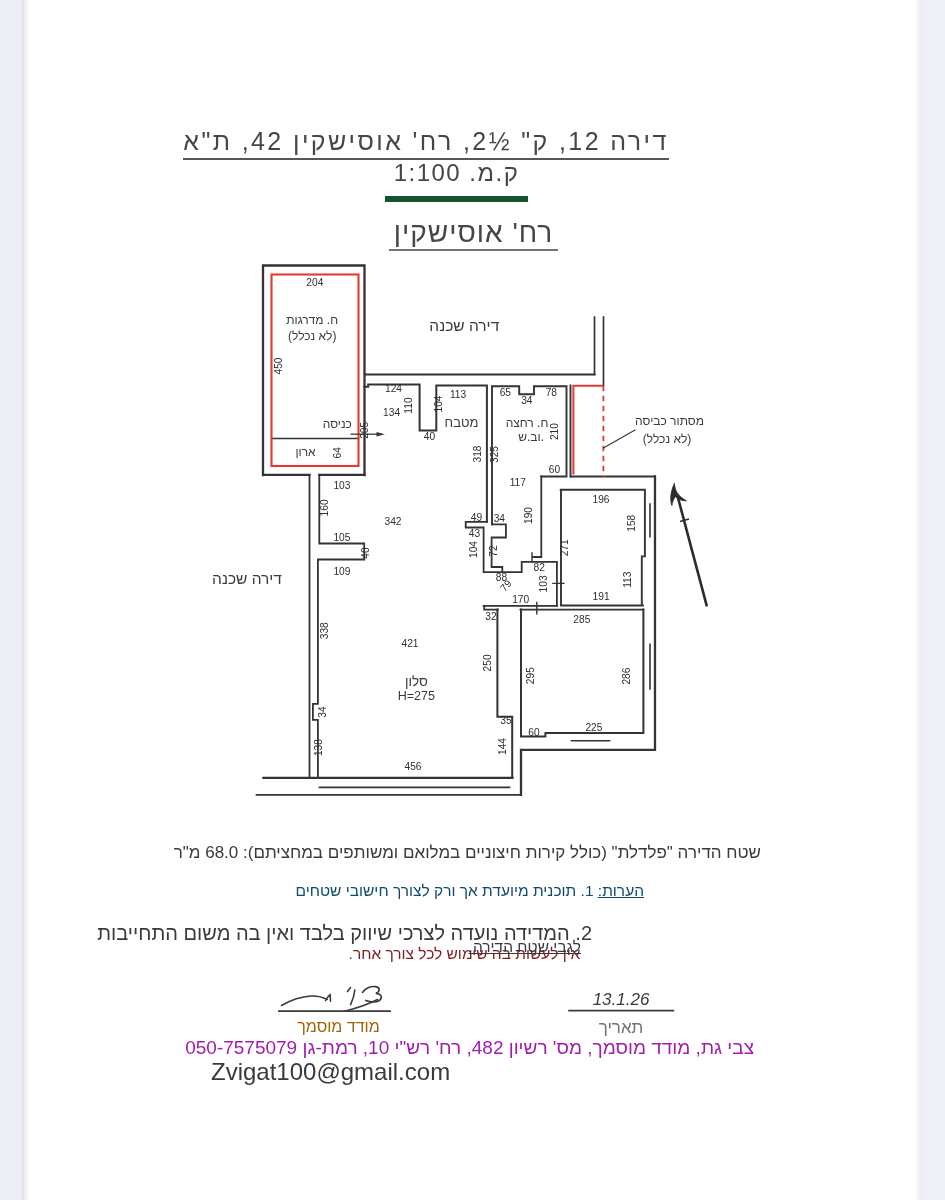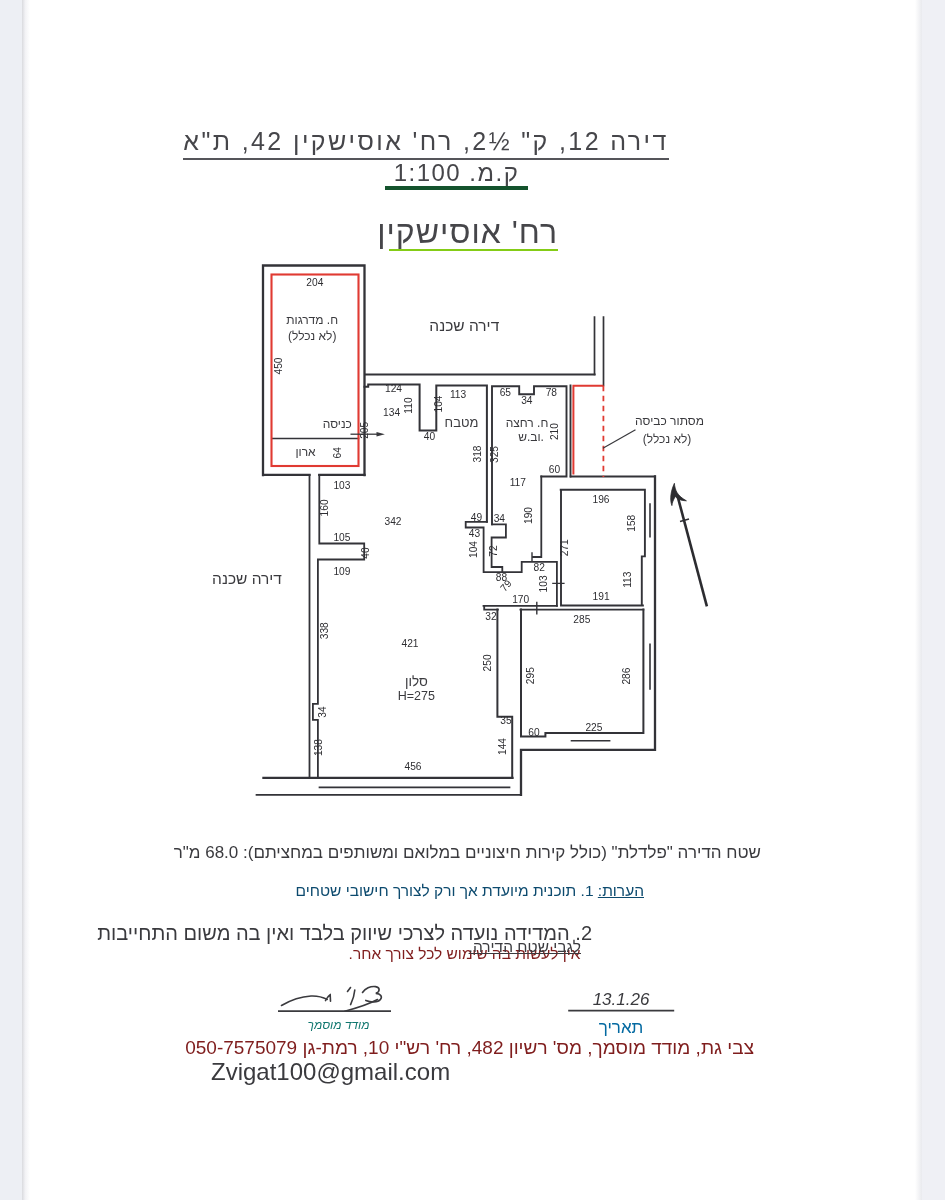--- a/index.html
+++ b/index.html
@@ -14,23 +14,23 @@
 <body>
 
 <div style="position:absolute;left:0;top:0;width:22px;height:1200px;background:#edeff4;"></div>
 <div style="position:absolute;left:22px;top:0;width:8px;height:1200px;background:linear-gradient(to right,#d9dade,#f2f2f5 40%,#ffffff);"></div>
 
 <div style="position:absolute;left:915px;top:0;width:7px;height:1200px;background:linear-gradient(to right,#ffffff,#e9eaee);"></div>
 <div style="position:absolute;left:922px;top:0;width:23px;height:1200px;background:#eff0f5;"></div>
 
 <div class="abs hdr" dir="rtl" style="left:183px;top:127px;width:486px;text-align:center;font-size:25px;line-height:28px;letter-spacing:2.4px;border-bottom:2px solid #55555a;padding-bottom:3px;">דירה 12, ק" <span dir="ltr">2½</span>, רח' אוסישקין 42, ת"א</div>
 
-<div class="abs hdr" dir="rtl" style="left:385px;top:160px;width:143px;text-align:center;font-size:24px;line-height:26px;letter-spacing:1.5px;border-bottom:4px solid #14532d;padding-bottom:0;">ק.מ. 1:100</div>
-
-<div class="abs hdr" dir="rtl" style="left:389px;top:217px;width:169px;text-align:center;font-size:32px;line-height:31px;letter-spacing:1px;border-bottom:2px solid #84cc16;padding-bottom:1px;">רח' אוסישקין</div>
+<div class="abs hdr" dir="rtl" style="left:385px;top:160px;width:143px;text-align:center;font-size:24px;line-height:26px;letter-spacing:1.5px;border-bottom:6px solid #14532d;padding-bottom:10px;">ק.מ. 1:100</div>
+
+<div class="abs hdr" dir="rtl" style="left:389px;top:217px;width:169px;text-align:center;font-size:28px;line-height:31px;letter-spacing:1px;border-bottom:2px solid #737373;padding-bottom:1px;">רח' אוסישקין</div>
 
 <svg width="945" height="1200" viewBox="0 0 945 1200">
 <g fill="none" stroke="#333338" stroke-width="1.9" stroke-linecap="square" stroke-linejoin="miter">
 
 <path d="M263,475 L263,265.5 L364.5,265.5 L364.5,475" stroke-width="2.3"></path>
 
 <path d="M263.4,474.9 H309.5 M319.3,474.9 H364.5" stroke-width="2.3"></path>
 
 <path d="M272,438.5 H358.5" stroke-width="1.6"></path>
 
@@ -198,21 +198,21 @@
 <path d="M347.5,991.5 L350.5,987.5 M354.8,990 C354.4,994.6 352.9,999.8 350.6,1004.6"></path>
 <path d="M362.5,992.5 C365,988.5 370.5,986 375.5,986.6 C380.3,987.2 380.2,991.8 375.8,993.4 C380.8,993.6 382.6,996.8 380.4,999.6 C377.8,1002.8 370.8,1002.4 365.8,1000.4"></path>
 <path d="M377.5,999.5 C370,1003.5 355,1008.5 344.8,1011.2"></path>
 </g>
 
 <path d="M278,1011.2 H391" stroke="#3a3a3e" stroke-width="1.7" fill="none"></path>
 
 <path d="M568.2,1010.6 H674.2" stroke="#3a3a3e" stroke-width="1.7" fill="none"></path>
 </svg>
 
-<div class="abs" dir="rtl" style="left:297px;top:1018px;width:83px;text-align:center;font-size:12px;color:#0f766e;font-style:italic;">מודד מוסמך</div>
+<div class="abs" dir="rtl" style="left:297px;top:1018px;width:83px;text-align:center;font-size:16px;color:#a16207;">מודד מוסמך</div>
 
 <div class="abs" style="left:568px;top:990px;width:106px;text-align:center;font-size:17px;color:#3a3a3e;font-style:italic;">13.1.26</div>
 
-<div class="abs" dir="rtl" style="left:568px;top:1018px;width:106px;text-align:center;font-size:17px;color:#0369a1;">תאריך</div>
-
-<div class="abs" dir="rtl" style="right:191px;top:1037px;font-size:19px;color:#7f1d1d;">צבי גת, מודד מוסמך, מס' רשיון 482, רח' רש"י 10, רמת-גן 050-7575079</div>
+<div class="abs" dir="rtl" style="left:568px;top:1018px;width:106px;text-align:center;font-size:17px;color:#737373;">תאריך</div>
+
+<div class="abs" dir="rtl" style="right:191px;top:1037px;font-size:19px;color:#a21caf;">צבי גת, מודד מוסמך, מס' רשיון 482, רח' רש"י 10, רמת-גן 050-7575079</div>
 
 <div class="abs" style="left:211px;top:1058px;font-size:24px;color:#3a3a3e;">Zvigat100@gmail.com</div>
 
 </body></html>

